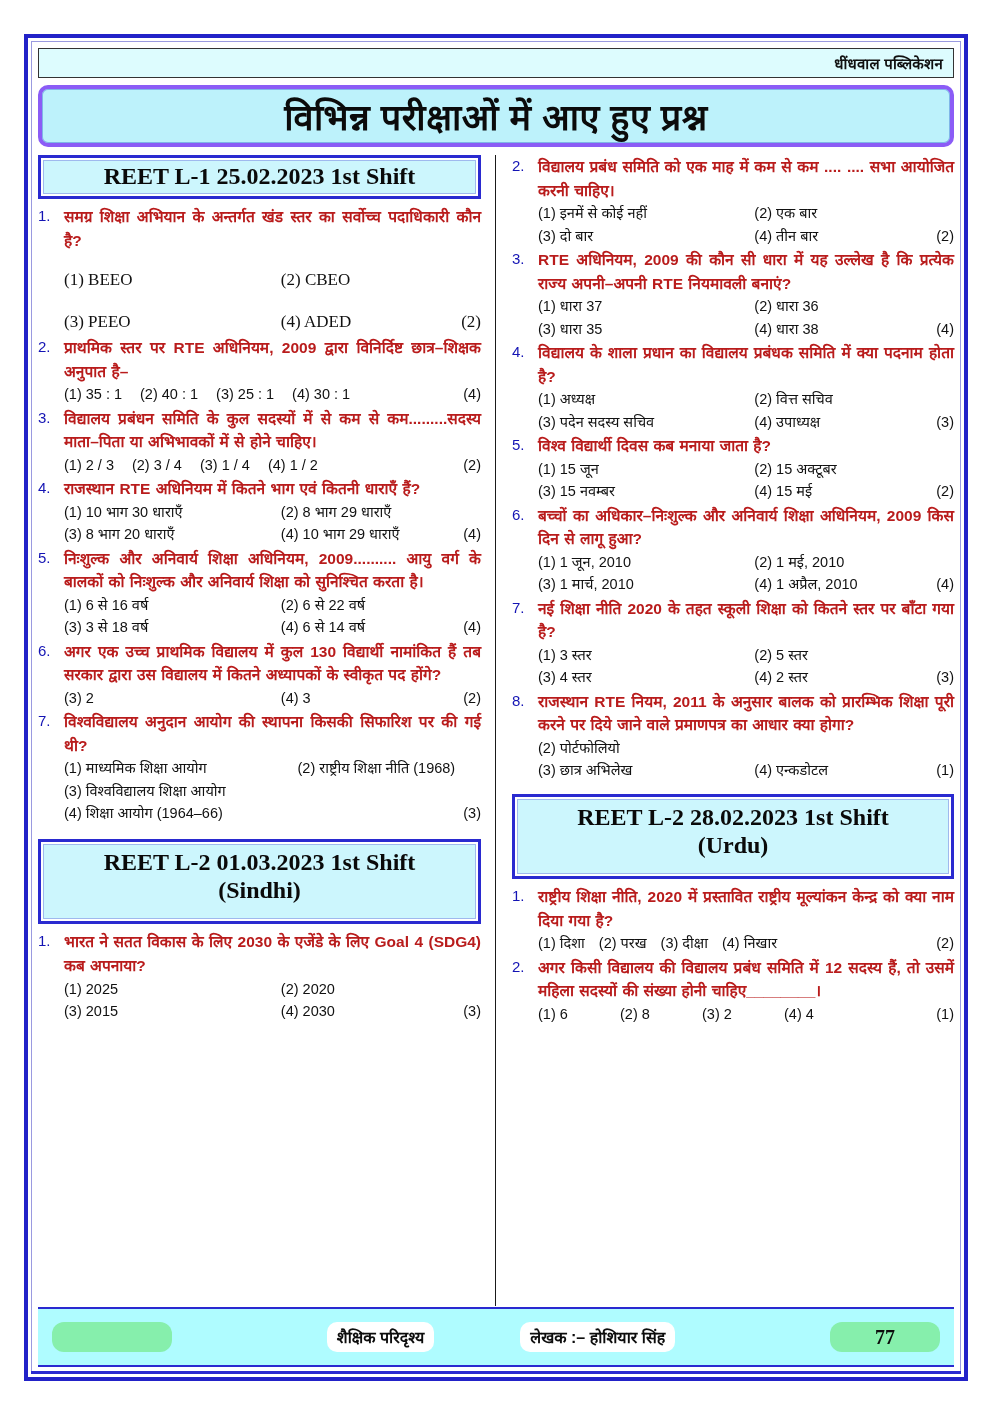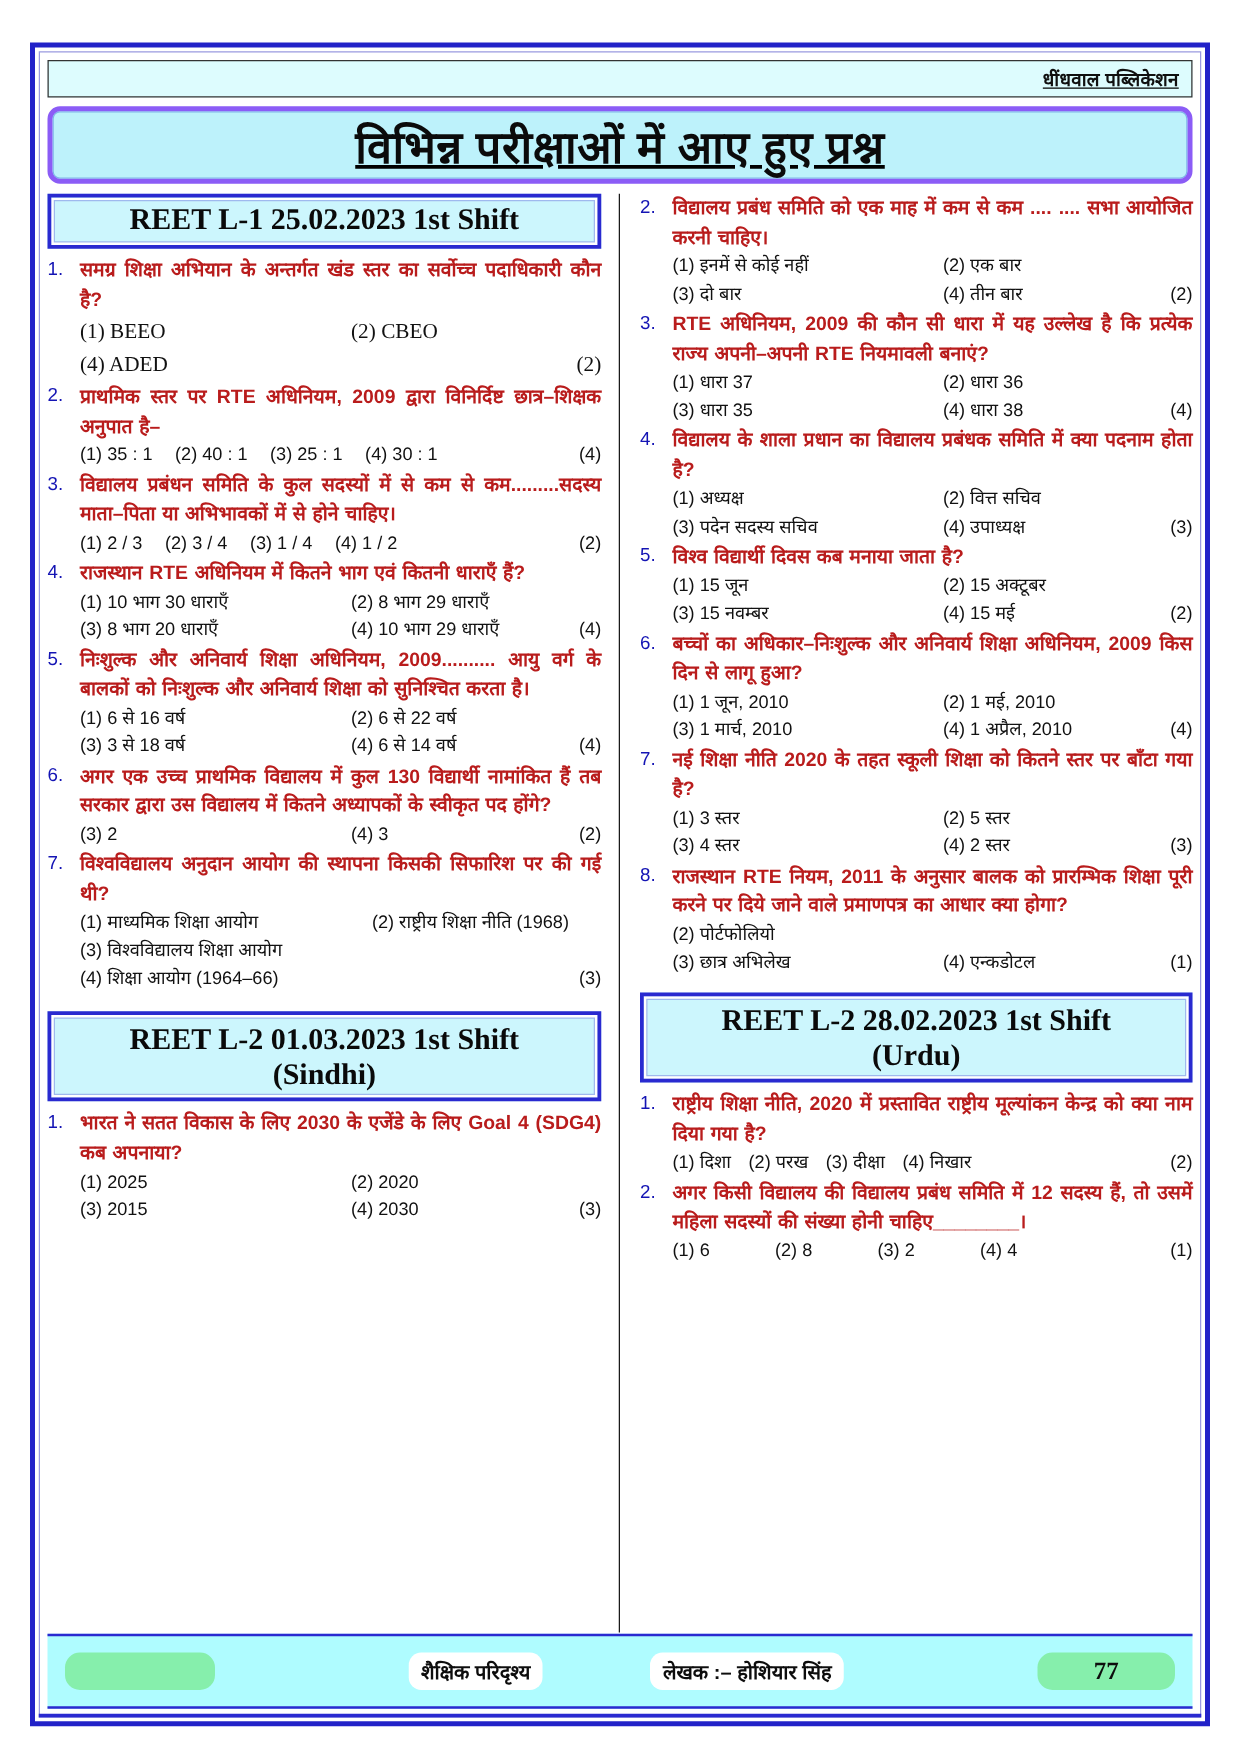--- a/index.html
+++ b/index.html
@@ -19,21 +19,20 @@
     box-sizing:border-box;
   }
   .frame-inner{
     position:absolute;left:31px;top:41px;right:31px;bottom:29px;
     border:1px solid #9a9ae0;
     box-sizing:border-box;
   }
   .content{
     position:absolute;left:38px;top:48px;right:38px;bottom:36px;
     box-sizing:border-box;
-    text-decoration:underline;
   }
   
   .pub-bar{
     height:30px;background:#ddfcfe;border:1px solid #333;
     box-sizing:border-box;display:flex;align-items:center;
     justify-content:flex-end;padding-right:10px;
   }
   .pub-bar span{
     font-family:"Liberation Sans","DejaVu Sans",sans-serif;
     font-weight:bold;font-size:15px;color:#101010;letter-spacing:.2px;
@@ -65,21 +64,21 @@
     background:#ccf6fd;border:3px solid #2a2ad0;
     box-shadow:inset 0 0 0 2px #fff, inset 0 0 0 3px #9fb9ee;
     text-align:center;box-sizing:border-box;
     padding:4px 6px 6px 6px;margin:0 0 6px 0;
   }
   .sec-head .l1,.sec-head .l2{
     font-family:"Liberation Serif","DejaVu Serif",serif;
     font-weight:bold;font-size:24px;color:#0a0a0a;line-height:1.18;
     display:block;
   }
-  .sec-head.two-line{padding-top:6px;padding-bottom:4px;}
+  .sec-head.two-line{padding-top:6px;padding-bottom:17px;}
   
   .q{margin:0 0 1px 0;}
   .q-row{display:flex;align-items:flex-start;}
   .q-num{
     width:26px;flex:0 0 26px;text-align:left;
     font-family:"Liberation Sans","DejaVu Sans",sans-serif;
     font-size:15px;color:#1414b4;font-weight:normal;
     padding-top:2px;
   }
   .q-text{
@@ -89,21 +88,21 @@
     word-spacing:1px;
   }
   .q-text.lastline-left{text-align-last:left;}
   
   .opts{margin:0 0 0 26px;}
   .opt-line{
     display:flex;align-items:baseline;
     font-family:"Liberation Sans","DejaVu Sans",sans-serif;
     font-size:14.5px;color:#111;line-height:1.55;
   }
-  .opt-line.serif{font-family:"Liberation Serif","DejaVu Serif",serif;font-size:17px;}
+  .opt-line.serif{font-family:"Liberation Serif","DejaVu Serif",serif;font-size:17px;margin-top:15px;}
   .opt{white-space:nowrap;}
   
   .opt-2 .opt:nth-child(1){width:52%;}
   .opt-2 .opt:nth-child(2){flex:1;}
   
   .opt-4 .opt{margin-right:14px;}
   .ans{
     margin-left:auto;padding-left:8px;white-space:nowrap;color:#111;
   }
   .opt-narrow .opt{margin-right:18px;}
@@ -168,20 +167,21 @@
         <div class="q-row">
           <div class="q-num">1.</div>
           <div class="q-text">समग्र शिक्षा अभियान के अन्तर्गत खंड स्तर का सर्वोच्च पदाधिकारी कौन है?</div>
         </div>
         <div class="opts">
           <div class="opt-line serif opt-2">
             <span class="opt">(1) BEEO</span>
             <span class="opt">(2) CBEO</span>
           </div>
           <div class="opt-line serif opt-2">
+            <span class="opt">(3) PEEO</span>
             <span class="opt">(4) ADED</span>
             <span class="ans">(2)</span>
           </div>
         </div>
       </div>
 
       <div class="q">
         <div class="q-row">
           <div class="q-num">2.</div>
           <div class="q-text">प्राथमिक स्तर पर RTE अधिनियम, 2009 द्वारा विनिर्दिष्ट छात्र–शिक्षक अनुपात है–</div>

